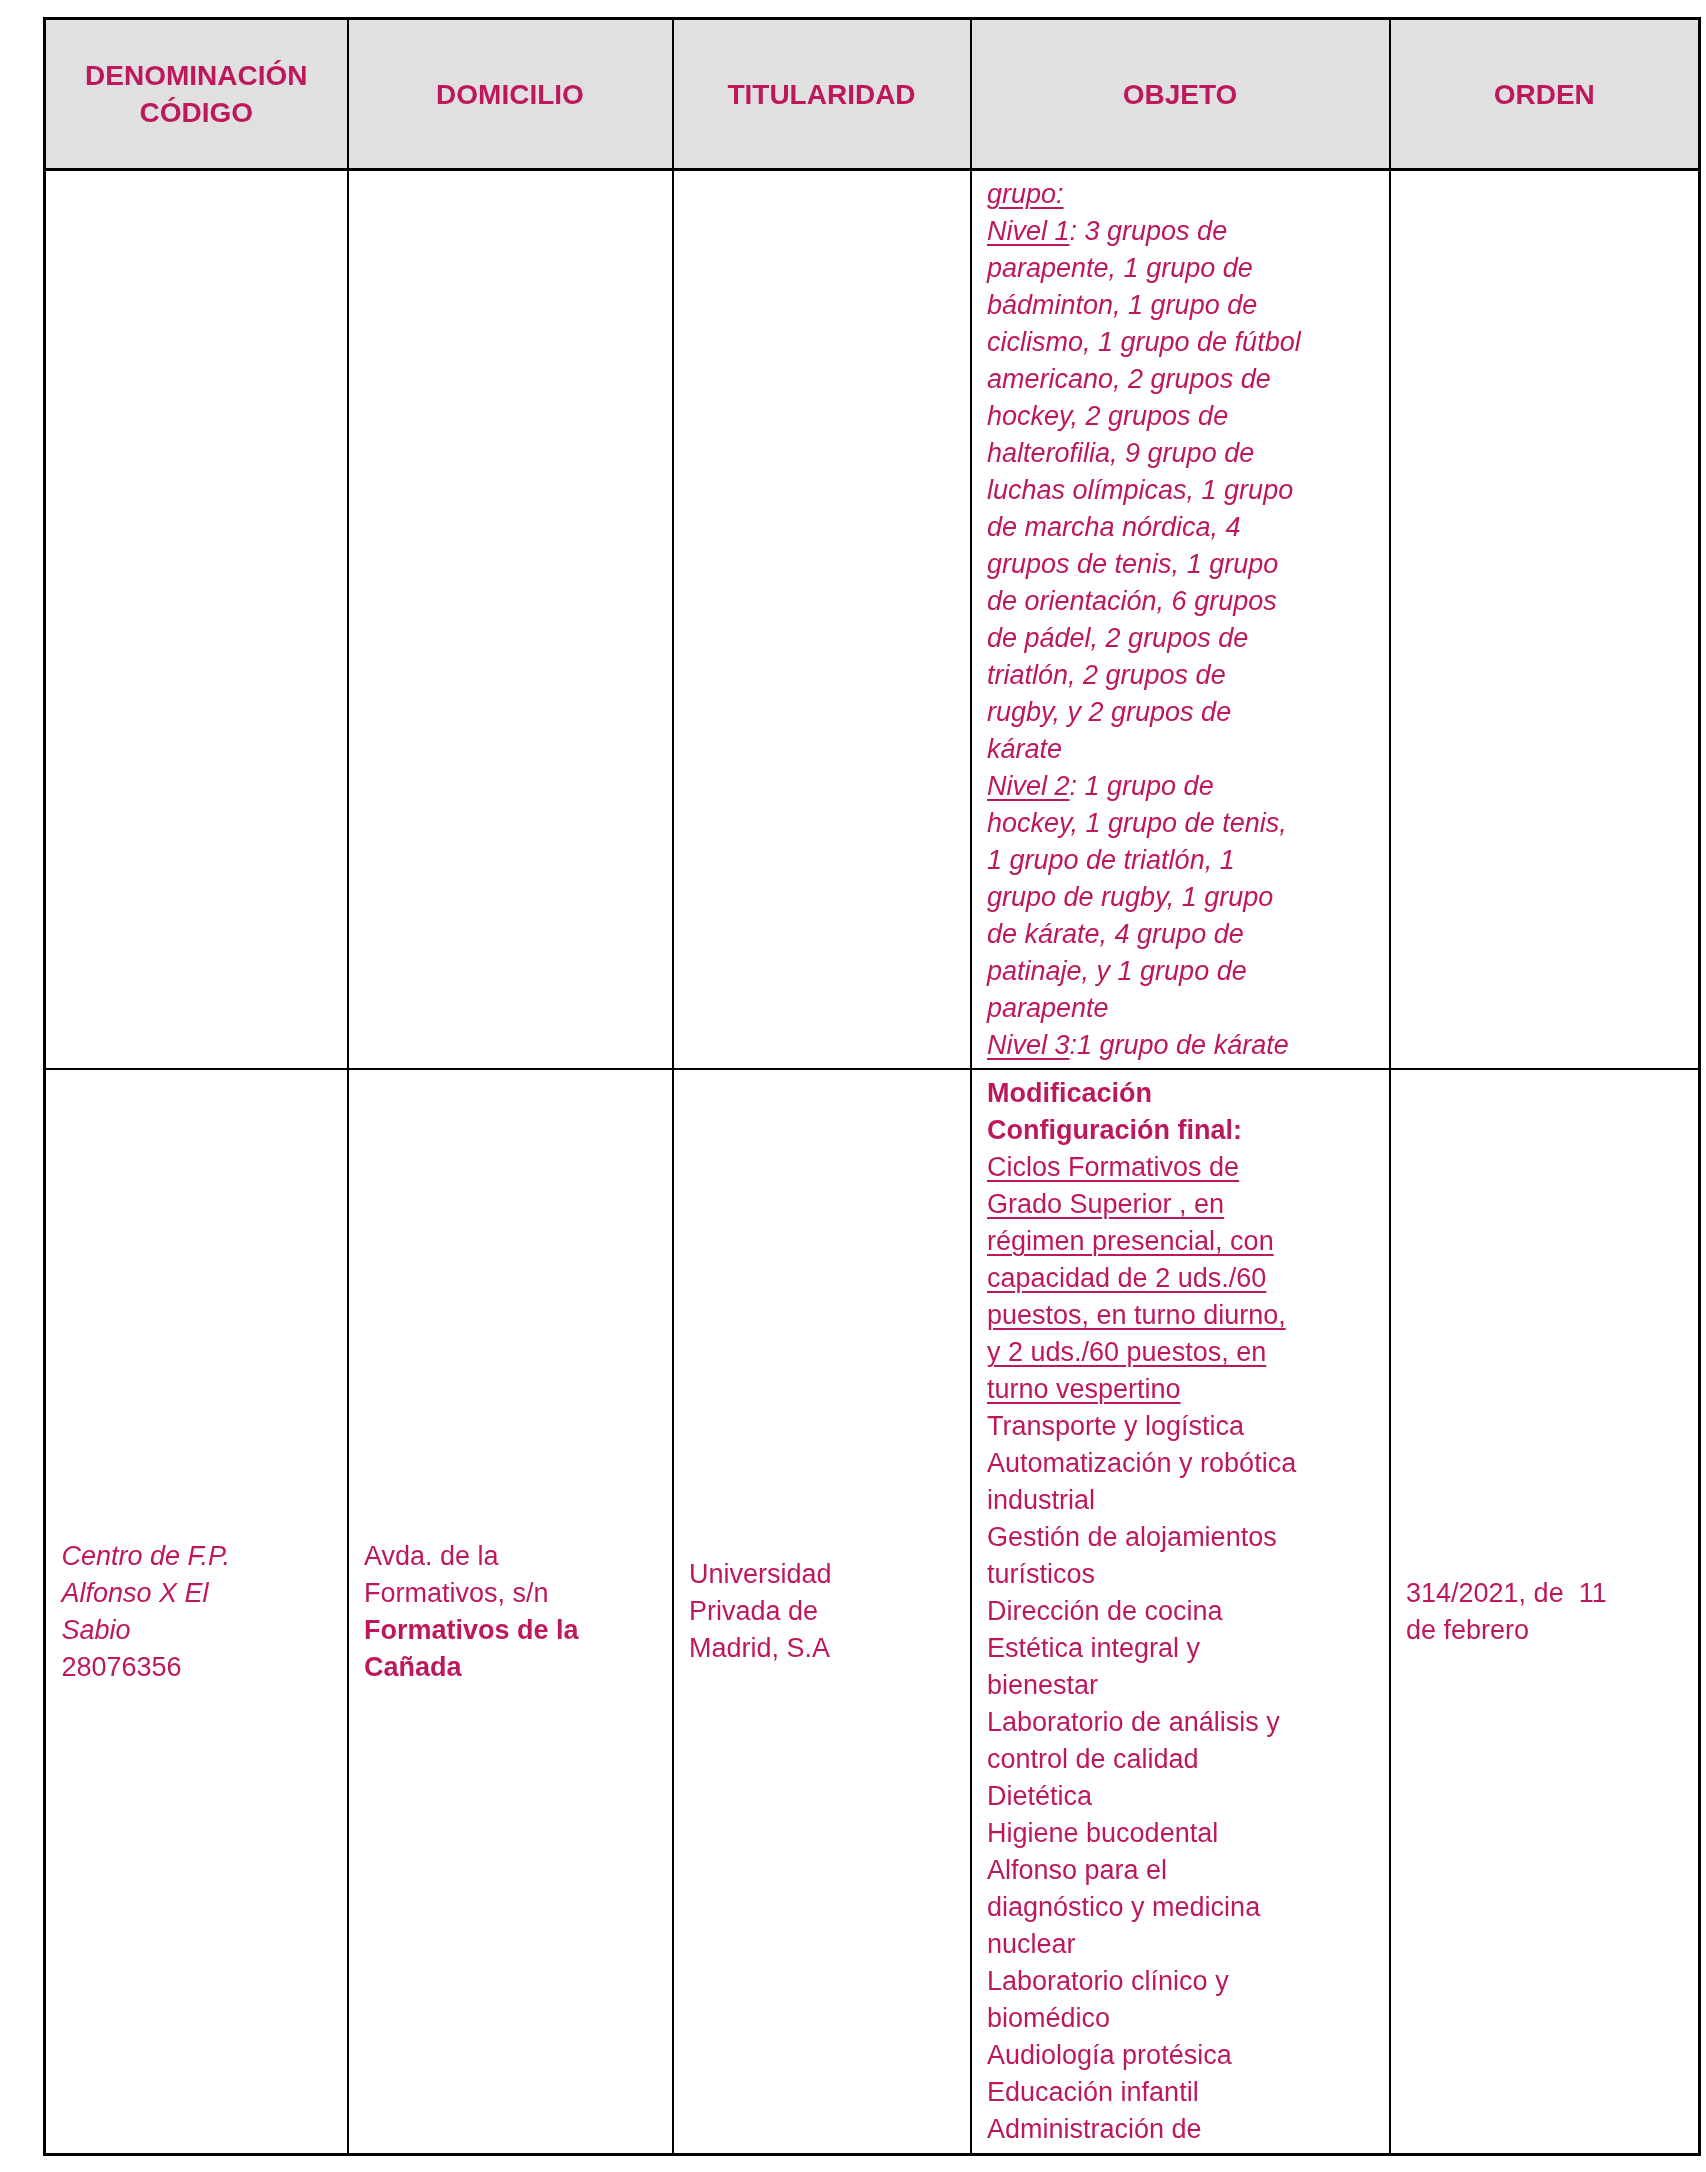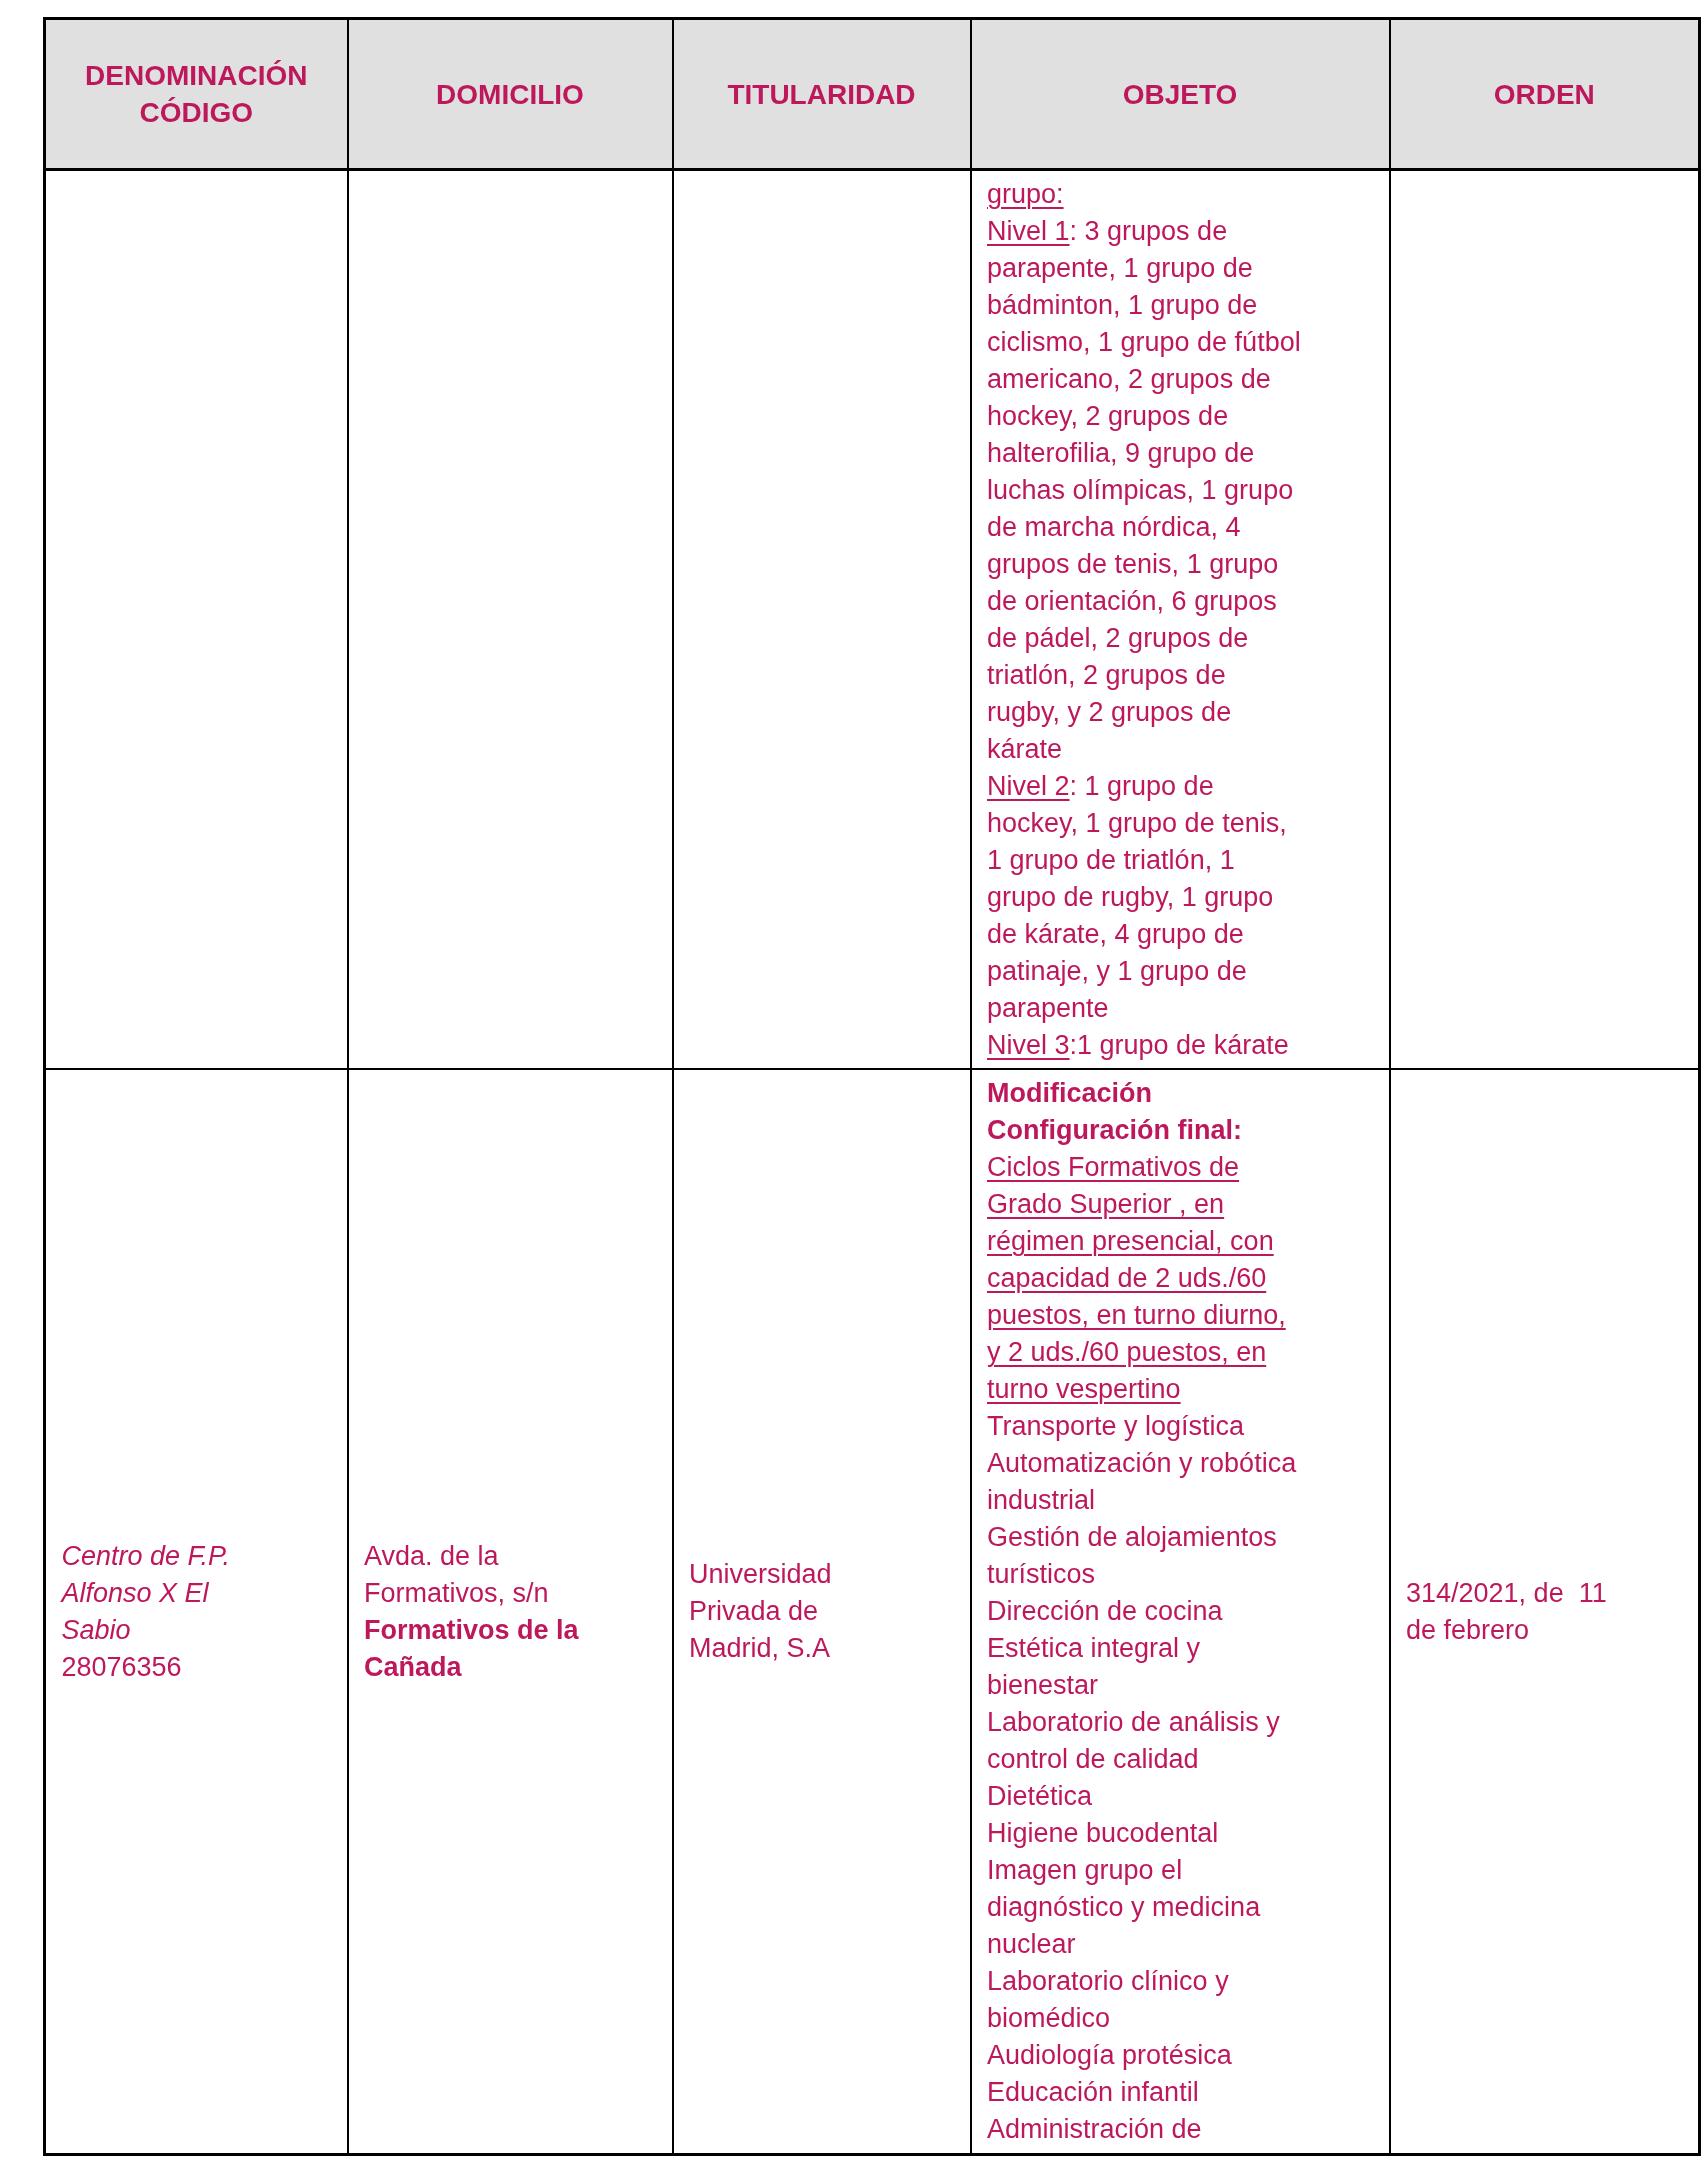--- a/index.html
+++ b/index.html
@@ -31,21 +31,21 @@
     font-weight: bold;
     font-size: 28px;
     line-height: 37px;
     text-align: center;
     vertical-align: middle;
     white-space: pre-line;
     border-bottom-width: 3.9px;
     padding: 3.1px 6.2px;
   }
   thead tr.header-row { height: 151px; }
-  tr.row-1 { height: 894px; }
+  tr.row-1 { height: 894px; font-style: italic; }
   tr.row-2 { height: 1080px; }
   .doc-table td {
     font-size: 27px;
     line-height: 37px;
     text-align: left;
     vertical-align: middle;
     padding: 4.7px 12.4px 4.7px 15.5px;
   }
   .doc-table td.v-top { vertical-align: top; }
   .line { white-space: pre-wrap; min-height: 37px; }
@@ -141,21 +141,21 @@
             <div class="line"><span>industrial</span></div>
             <div class="line"><span>Gestión de alojamientos</span></div>
             <div class="line"><span>turísticos</span></div>
             <div class="line"><span>Dirección de cocina</span></div>
             <div class="line"><span>Estética integral y</span></div>
             <div class="line"><span>bienestar</span></div>
             <div class="line"><span>Laboratorio de análisis y</span></div>
             <div class="line"><span>control de calidad</span></div>
             <div class="line"><span>Dietética</span></div>
             <div class="line"><span>Higiene bucodental</span></div>
-            <div class="line"><span>Imagen grupo el</span></div>
+            <div class="line"><span>Alfonso para el</span></div>
             <div class="line"><span>diagnóstico y medicina</span></div>
             <div class="line"><span>nuclear</span></div>
             <div class="line"><span>Laboratorio clínico y</span></div>
             <div class="line"><span>biomédico</span></div>
             <div class="line"><span>Audiología protésica</span></div>
             <div class="line"><span>Educación infantil</span></div>
             <div class="line"><span>Administración de</span></div>
           </td>
         <td>
             <div class="line"><span>314/2021, de  11</span></div>

